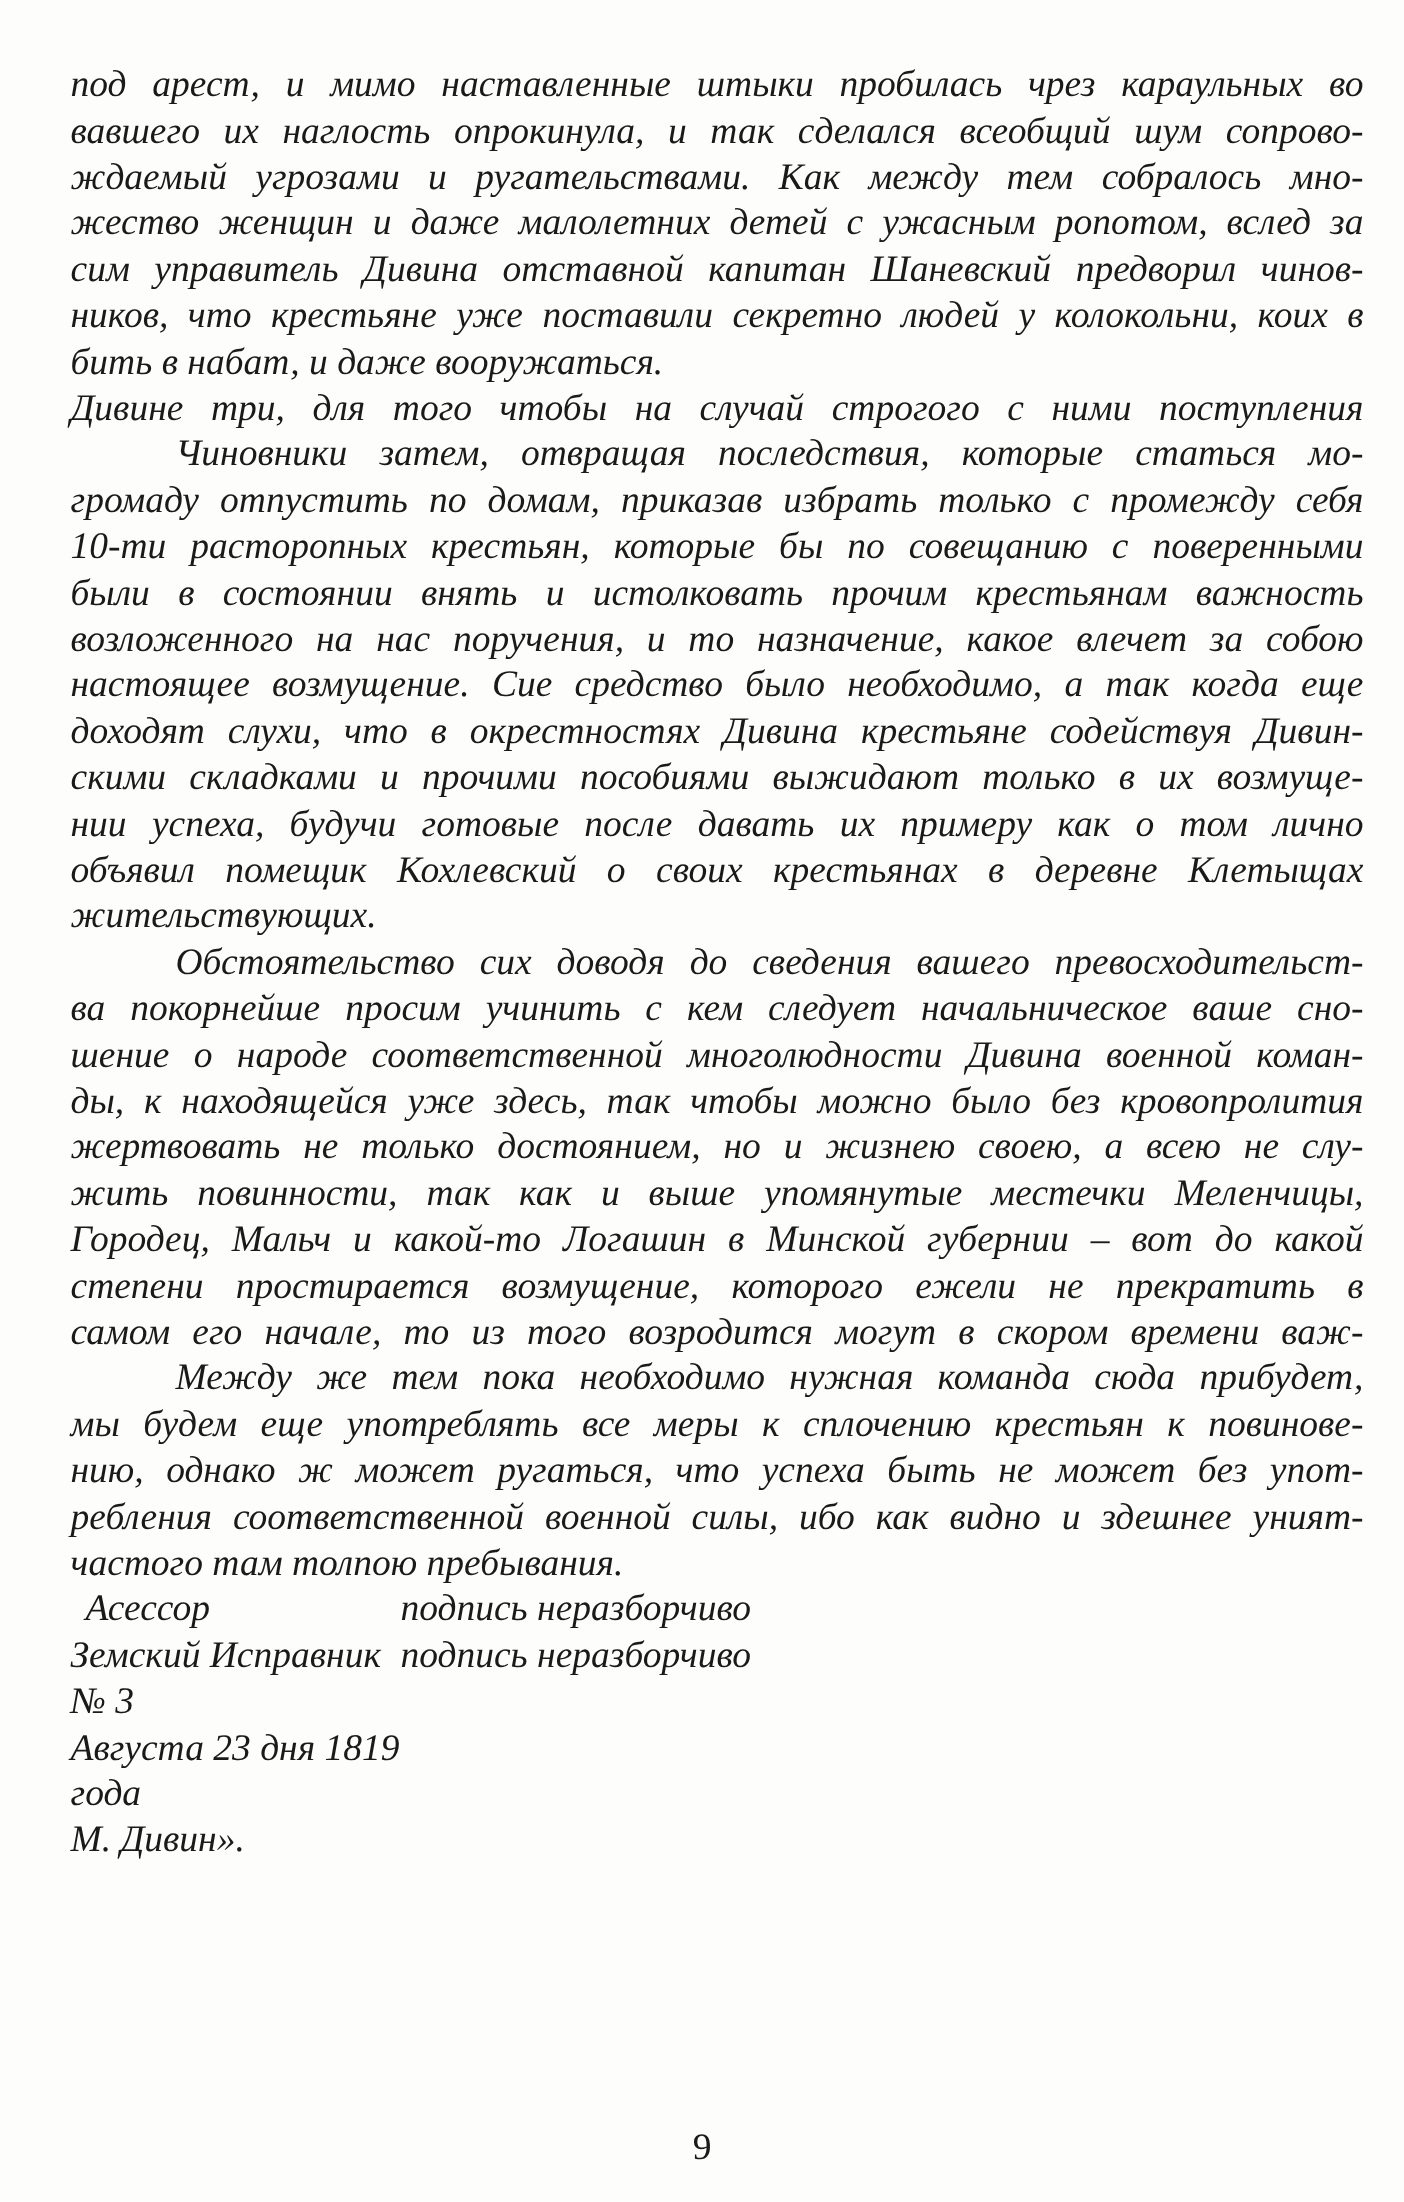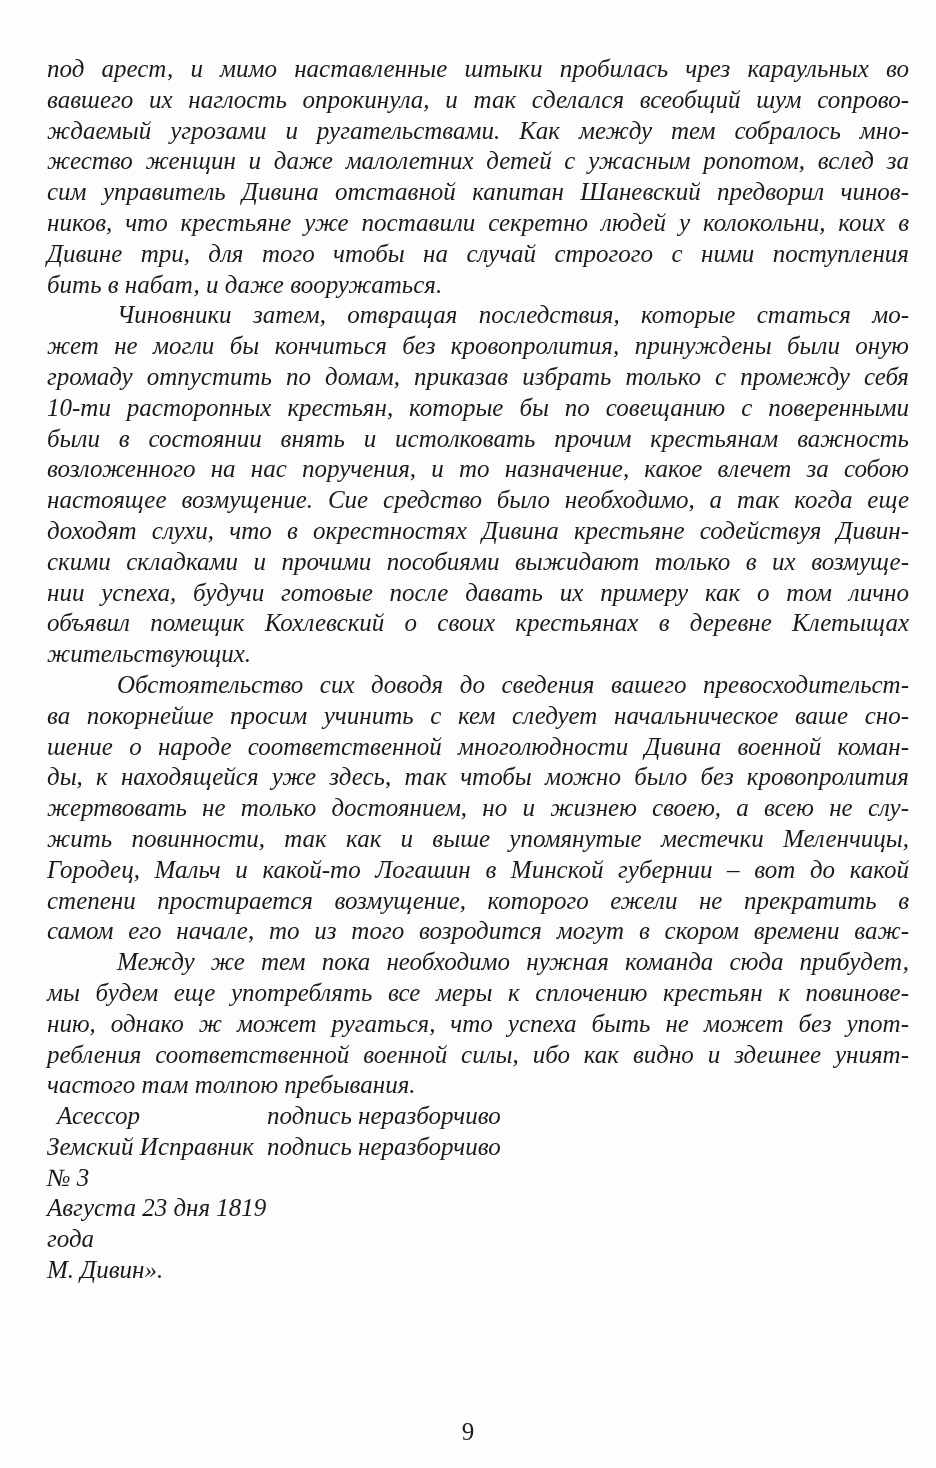--- a/index.html
+++ b/index.html
@@ -14,21 +14,20 @@
     color: #1a1a1a;
   }
   .letter-body {
     position: absolute;
     left: 47px;
     top: 42px;
     width: 862px;
     font-style: italic;
     font-size: 25px;
     line-height: 30.8px;
-    margin-top: 12px;
   }
   .para { margin: 0; padding: 0; }
   .line {
     text-align: justify;
     text-align-last: justify;
     white-space: normal;
   }
   .line.last { text-align-last: left; }
   .line.indent { text-indent: 70px; }
   .sigrow { display: flex; }
@@ -51,26 +50,25 @@
 
 <div class="page">
   <div class="letter-body">
       <div class="para">
         <div class="line">под арест, и мимо наставленные штыки пробилась чрез караульных во</div>
         <div class="line">вавшего их наглость опрокинула, и так сделался всеобщий шум сопрово-</div>
         <div class="line">ждаемый угрозами и ругательствами. Как между тем собралось мно-</div>
         <div class="line">жество женщин и даже малолетних детей с ужасным ропотом, вслед за</div>
         <div class="line">сим управитель Дивина отставной капитан Шаневский предворил чинов-</div>
         <div class="line">ников, что крестьяне уже поставили секретно людей у колокольни, коих в</div>
+        <div class="line last">бить в набат, и даже вооружаться.</div>
         <div class="line">Дивине три, для того чтобы на случай строгого с ними поступления</div>
-        <div class="line last">бить в набат, и даже вооружаться.</div>
       </div>
       <div class="para">
         <div class="line indent">Чиновники затем, отвращая последствия, которые статься мо-</div>
-        <div class="line">жет не могли бы кончиться без кровопролития, принуждены были оную</div>
         <div class="line">громаду отпустить по домам, приказав избрать только с промежду себя</div>
         <div class="line">10-ти расторопных крестьян, которые бы по совещанию с поверенными</div>
         <div class="line">были в состоянии внять и истолковать прочим крестьянам важность</div>
         <div class="line">возложенного на нас поручения, и то назначение, какое влечет за собою</div>
         <div class="line">настоящее возмущение. Сие средство было необходимо, а так когда еще</div>
         <div class="line">доходят слухи, что в окрестностях Дивина крестьяне содействуя Дивин-</div>
         <div class="line">скими складками и прочими пособиями выжидают только в их возмуще-</div>
         <div class="line">нии успеха, будучи готовые после давать их примеру как о том лично</div>
         <div class="line">объявил помещик Кохлевский о своих крестьянах в деревне Клетыщах</div>
         <div class="line last">жительствующих.</div>

